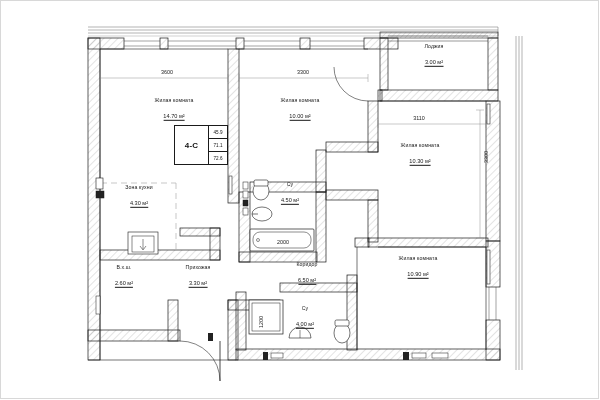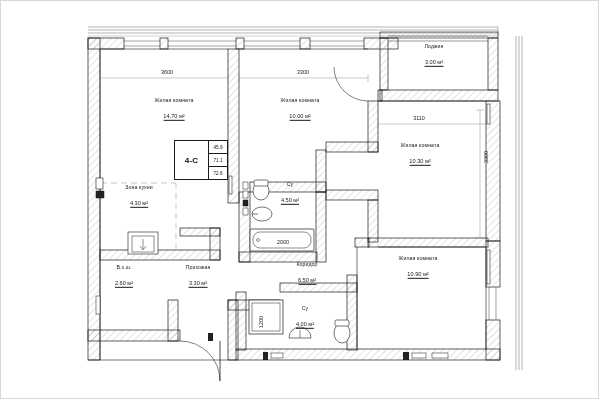--- a/index.html
+++ b/index.html
@@ -11,21 +11,21 @@
   #stage{position:relative;width:600px;height:400px;background:#fff;}
   #frame{position:absolute;left:0;top:0;width:599px;height:399px;border:1px solid #d8d8d8;box-sizing:border-box;}
   #plan{position:absolute;left:0;top:0;width:600px;height:400px;}
   .lbl{position:absolute;text-align:center;color:#1a1a1a;line-height:1.15;white-space:nowrap;
        transform:translate(-50%,-50%);}
   .rname{font-size:5.2px;letter-spacing:.1px;}
   .rarea{font-size:5.6px;border-bottom:.6px solid #1a1a1a;display:inline-block;padding-bottom:.3px;}
   .dim{position:absolute;font-size:5.4px;color:#222;transform:translate(-50%,-50%);white-space:nowrap;}
   .dimv{position:absolute;font-size:5.4px;color:#222;white-space:nowrap;
         transform:translate(-50%,-50%) rotate(-90deg);transform-origin:center center;}
-  #aptbox{position:absolute;left:174px;top:140px;width:52px;height:38px;
+  #aptbox{position:absolute;left:174px;top:125px;width:52px;height:38px;
           border:.8px solid #1a1a1a;background:#fff;display:flex;}
   #aptbox .code{flex:0 0 33px;display:flex;align-items:center;justify-content:center;
                 font-size:8px;font-weight:bold;color:#111;letter-spacing:.2px;}
   #aptbox .nums{flex:1;display:flex;flex-direction:column;border-left:.8px solid #1a1a1a;}
   #aptbox .nums div{flex:1;display:flex;align-items:center;justify-content:center;font-size:4.6px;color:#111;}
   #aptbox .nums div+div{border-top:.8px solid #1a1a1a;}
 </style>
 </head>
 <body>
 

